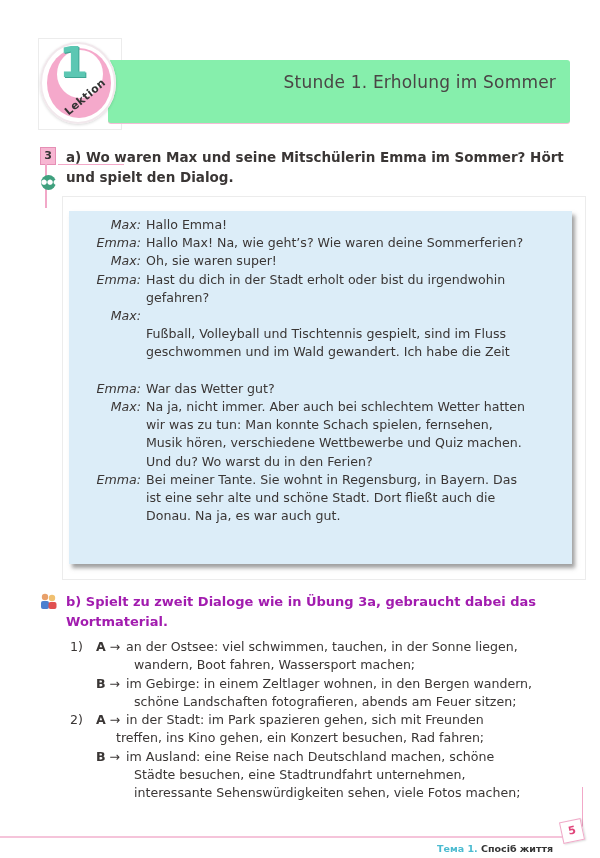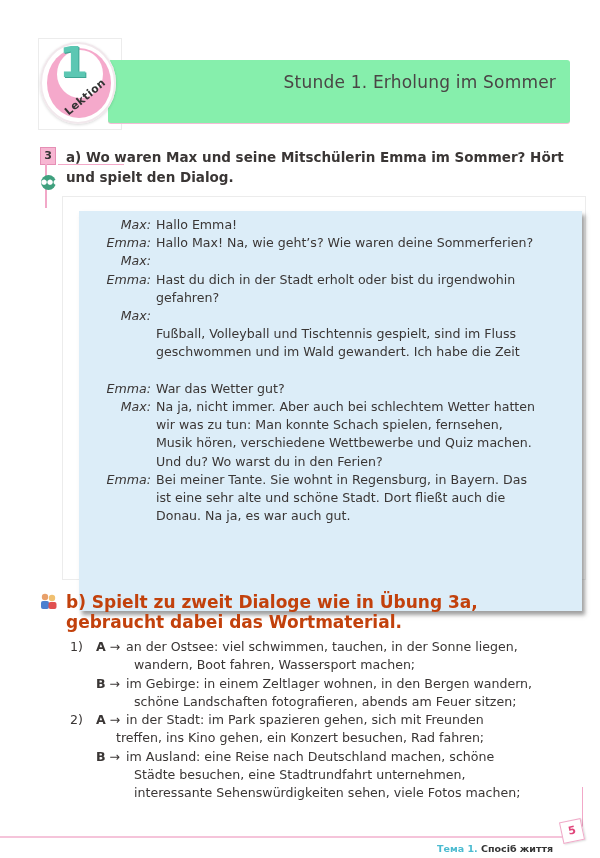--- a/index.html
+++ b/index.html
@@ -51,33 +51,33 @@
     left:41px; top:175px; width:15px; height:15px; border-radius:50%; background:#3fa07e;
     color:#fff; font-size:7px; text-align:center; line-height:15px; font-weight:bold;
   }
   .ex-title {
     left:66px; top:147px; width:510px; font-size:13.5px; font-weight:bold; line-height:20px; color:#3a3635;
   }
   .dialog-outer {
     left:62px; top:196px; width:522px; height:382px; border:1px solid #ececec; background:#fff;
   }
   .dialog-box {
-    left:79px; top:211px; width:503px; height:400px; background:#dcedf8;
+    left:69px; top:211px; width:503px; height:353px; background:#dcedf8;
     box-shadow:3px 4px 4px rgba(80,80,80,0.55);
   }
   .dialog-row { position:absolute; left:0; width:500px; font-size:12.6px; line-height:18.2px; color:#3a3635; }
   .speaker {
     position:absolute; width:72px; text-align:right; font-style:italic; color:#3a3635;
   }
   .line-text { position:absolute; left:77px; width:420px; }
 
   
   .pair-icon { left:40px; top:592px; width:18px; height:18px; }
   .b-title {
-    left:66px; top:592px; width:510px; font-size:17px; font-weight:bold; line-height:20px; color:#c2410c;
+    left:66px; top:592px; width:510px; font-size:13px; font-weight:bold; line-height:20px; color:#a21caf;
   }
   .list { left:66px; top:638px; width:520px; font-size:12.6px; line-height:18.3px; color:#3a3635; }
   .item { position:relative; }
   .num { position:absolute; left:4px; }
   .ab { position:absolute; font-weight:bold; }
   .arrow { font-weight:normal; }
   .itext { display:block; margin-left:68px; }
 
   
   .footer-line { left:0; top:836px; width:570px; height:2px; background:#f5c4da; }
@@ -115,20 +115,21 @@
     <div class="dialog-row" style="top: 5px; height: 18.2px;">
       <span class="speaker">Max:</span>
       <span class="line-text" style="top: 0px;">Hallo Emma!</span>
     </div>
     <div class="dialog-row" style="top: 23.2px; height: 18.2px;">
       <span class="speaker">Emma:</span>
       <span class="line-text" style="top: 0px;">Hallo Max! Na, wie geht’s? Wie waren deine Sommerferien?</span>
     </div>
     <div class="dialog-row" style="top: 41.4px; height: 18.2px;">
       <span class="speaker">Max:</span>
+      <span class="line-text" style="top: 0px;">Oh, sie waren super!</span>
     </div>
     <div class="dialog-row" style="top: 59.6px; height: 36.4px;">
       <span class="speaker">Emma:</span>
       <span class="line-text" style="top: 0px;">Hast du dich in der Stadt erholt oder bist du irgendwohin</span>
       <span class="line-text" style="top: 18.2px;">gefahren?</span>
     </div>
     <div class="dialog-row" style="top: 96px; height: 72.8px;">
       <span class="speaker">Max:</span>
       <span class="line-text" style="top: 18.2px;">Fußball, Volleyball und Tischtennis gespielt, sind im Fluss</span>
       <span class="line-text" style="top: 36.4px;">geschwommen und im Wald gewandert. Ich habe die Zeit</span>

